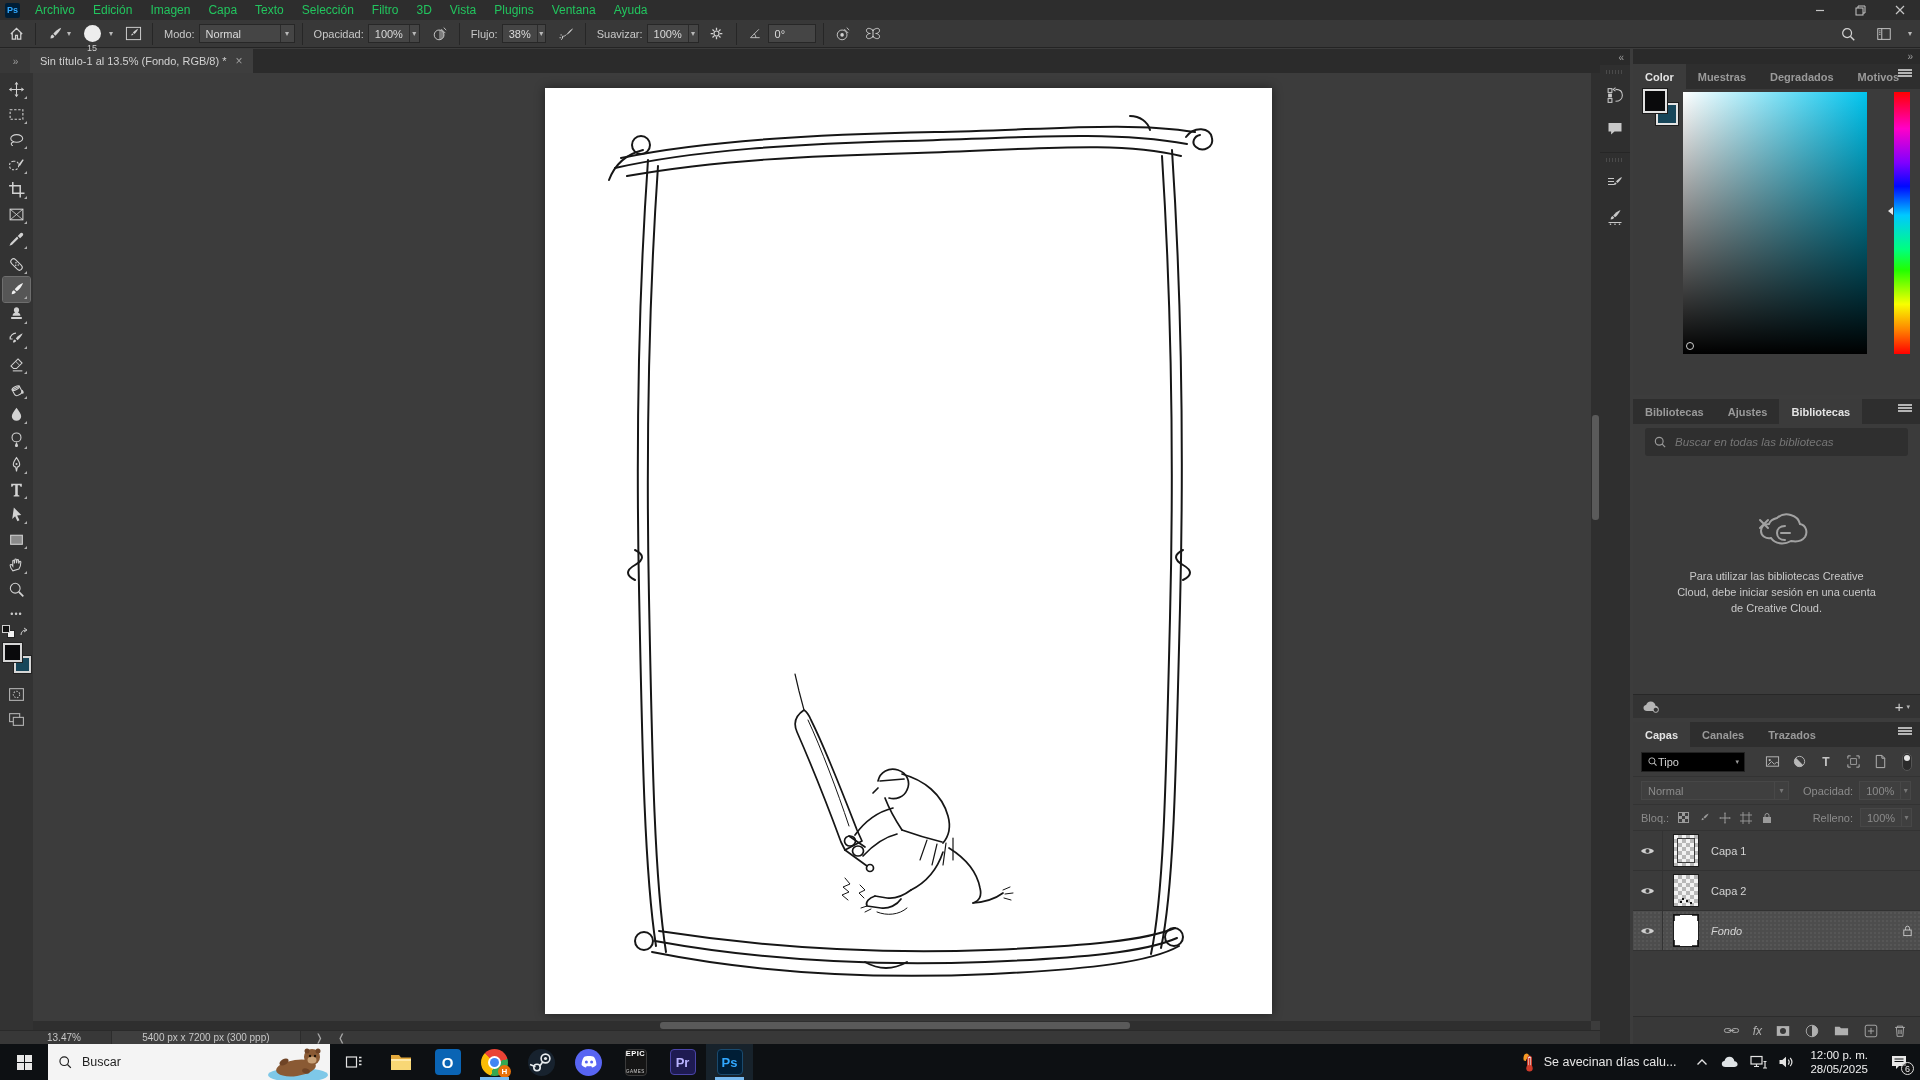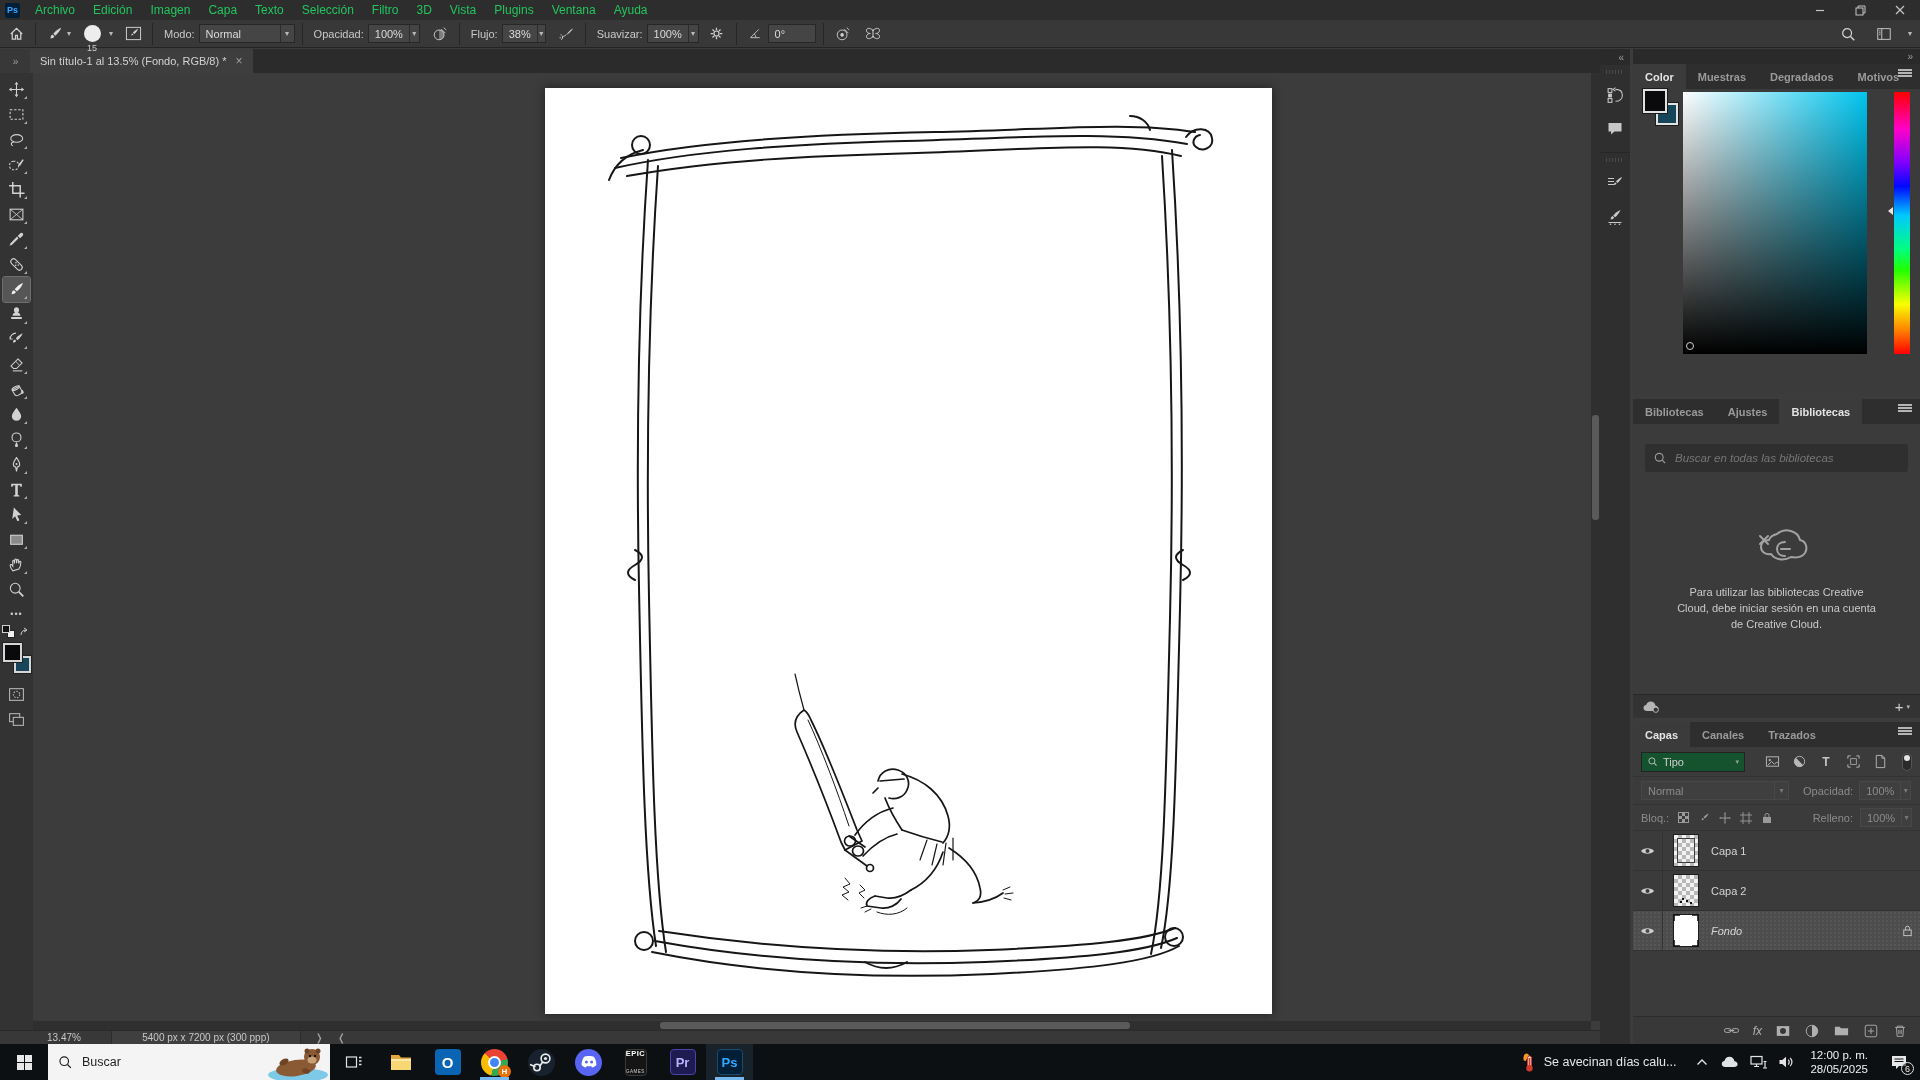--- a/index.html
+++ b/index.html
@@ -68,29 +68,29 @@
   .burger.flat{box-shadow:0 3px 0 #b5b5b5,0 6px 0 #b5b5b5}
   
   #color-field{position:absolute;left:50px;top:43px;width:184px;height:262px;background:linear-gradient(to bottom,rgba(0,0,0,0),#000),linear-gradient(to right,#ffffff,#00c4ee)}
   #field-cursor{position:absolute;left:3px;bottom:4px;width:8px;height:8px;border:1px solid #cfcfcf;border-radius:50%}
   #hue-strip{position:absolute;right:10px;top:43px;width:16px;height:262px;background:linear-gradient(to bottom,#ff0000 0%,#ff00c8 14%,#8000ff 27%,#0008ff 36%,#00c8ff 47%,#00ff80 60%,#22ff00 68%,#f8ff00 81%,#ff8000 91%,#ff0000 100%)}
   #hue-cursor{position:absolute;right:27px;top:158px;width:0;height:0;border-top:4px solid transparent;border-bottom:4px solid transparent;border-right:5px solid #e8e8e8}
   #cp-swatches{position:absolute;left:10px;top:40px;width:40px;height:42px}
   #cp-fg{position:absolute;left:0;top:0;width:24px;height:24px;background:#0a0a0c;border:2px solid #e2e2e2;outline:1px solid #1c1c1c}
   #cp-bg{position:absolute;left:13px;top:14px;width:22px;height:22px;background:#17465a;border:2px solid #e2e2e2;outline:1px solid #1c1c1c}
   
-  #lib-search{margin:20px 12px 0;height:28px;background:#2f2f2f;border-radius:3px;display:flex;align-items:center;padding:0 8px;gap:8px}
+  #lib-search{margin:4px 12px 0;height:28px;background:#2f2f2f;border-radius:3px;display:flex;align-items:center;padding:0 8px;gap:8px}
   #lib-search .ph{color:#767676;font-style:italic;font-size:11.5px}
   #cc-msg{margin-top:14px;text-align:center;color:#c9c9c9;font-size:11px;line-height:16px}
   #lib-bottom{position:absolute;left:0;bottom:0;width:100%;height:24px;background:#333;border-top:1px solid #272727;display:flex;align-items:center;justify-content:space-between;padding:0 10px}
   .plus{color:#cfcfcf;font-size:15px;line-height:1}
   
   .lp-row{display:flex;align-items:center;padding:0 8px;position:relative}
   #lp-filter{height:30px;border-bottom:1px solid #333;gap:5px}
-  #tipo-select{width:104px;height:20px;background:#14532d;border:1px solid #222;display:flex;align-items:center;padding:0 5px;gap:5px;color:#cfcfcf}
+  #tipo-select{width:104px;height:20px;background:#000000;border:1px solid #222;display:flex;align-items:center;padding:0 5px;color:#cfcfcf}
   #tipo-select .sp{flex:1}
   .f-ico{width:22px;height:20px;display:flex;align-items:center;justify-content:center}
   .pill{width:10px;height:18px;background:#2a2a2a;border:1px solid #555;border-radius:5px;position:relative}
   .pill::after{content:"";position:absolute;left:1px;top:1px;width:6px;height:6px;background:#e6e6e6;border-radius:50%}
   #lp-blend{height:28px;border-bottom:1px solid #333;gap:6px;color:#8b8b8b}
   .fld.dis{background:#3f3f3f;border-color:#474747;color:#8b8b8b}
   .fld.dis .chev{color:#777;border-left-color:#484848}
   #lp-lock{height:26px;border-bottom:1px solid #333;gap:7px;color:#8b8b8b}
   .lk{display:flex;align-items:center;justify-content:center;width:14px;height:14px}
   .layer-row{height:40px;display:flex;align-items:center;border-bottom:1px solid #323232}

